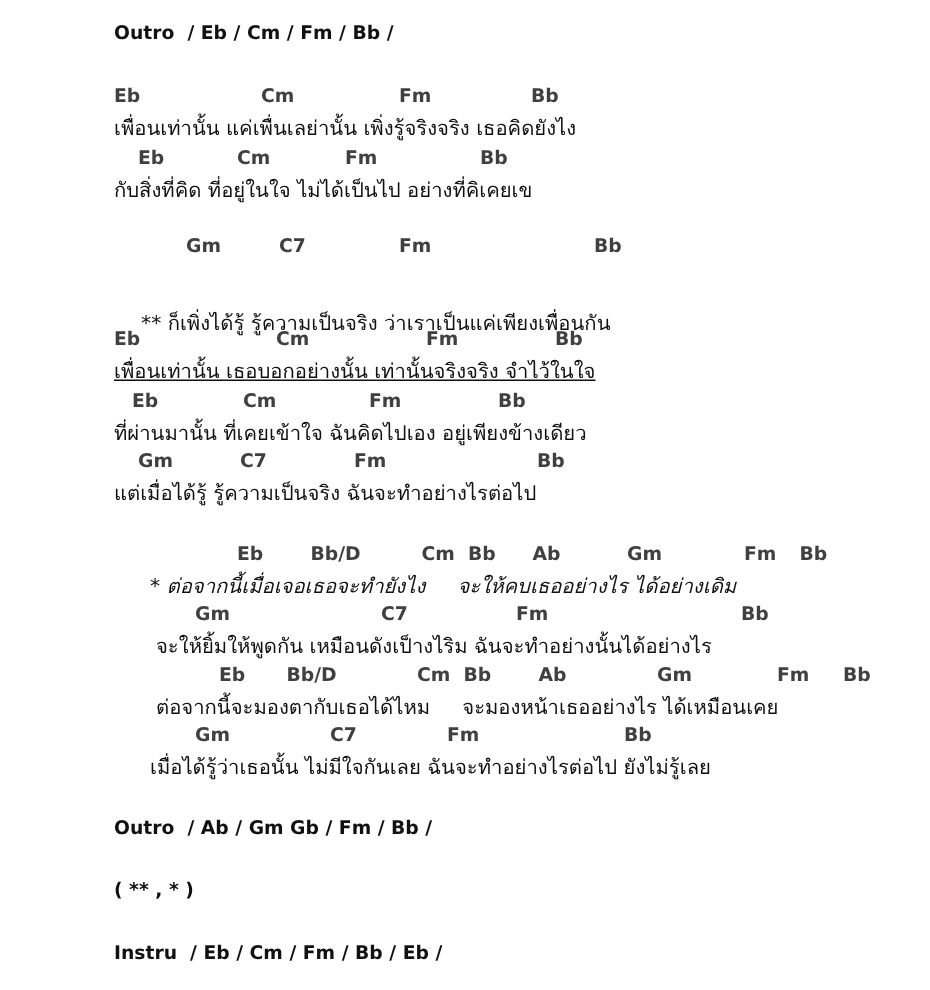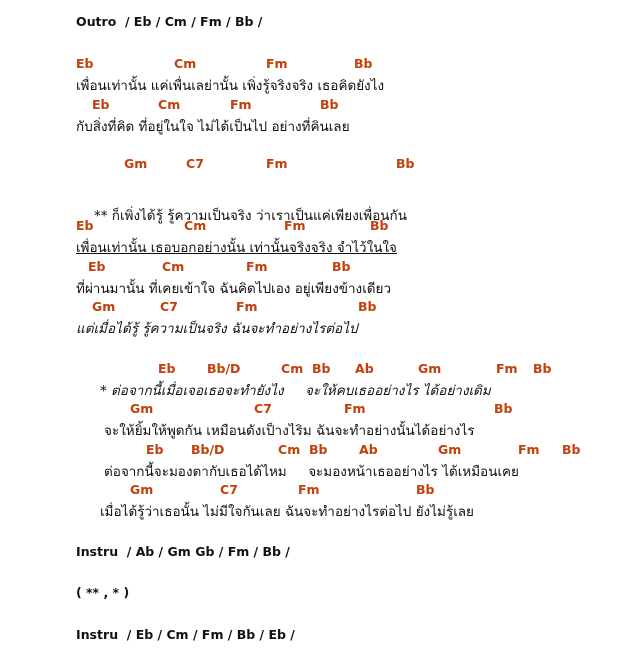--- a/index.html
+++ b/index.html
@@ -1,19 +1,19 @@
 <!DOCTYPE html>
 <html><head>
 <meta charset="utf-8">
 <style>
   html, body { margin:0; padding:0; background:#ffffff; }
   body { width:620px; height:660px; position:relative; overflow:hidden;
          font-family:"DejaVu Sans", sans-serif; color:#111111; }
   .line { position:absolute; left:0; white-space:nowrap; }
-  .chord { position:absolute; font-weight:bold; font-size:12.5px; color:#c2410c; }
+  .chord { position:absolute; font-weight:bold; font-size:12.5px; color:#404040; }
   .lyric { position:absolute; font-size:13.5px; color:#111; }
   .section { position:absolute; font-weight:bold; font-size:12.5px; color:#111; white-space:pre; }
 </style>
 </head>
 <body>
 
 <div>
   <div class="section" style="left:76px;top:14px;">Outro  / Eb / Cm / Fm / Bb /</div>
 
   <div class="line" style="top:56px;">
@@ -25,21 +25,21 @@
       </div>
     <div class="lyric" style="left:76px;top:18px;">เพื่อนเท่านั้น แค่เพื่นเลย่านั้น เพิ่งรู้จริงจริง เธอคิดยังไง</div>
   </div>
   <div class="line" style="top:97px;">
     <div class="chords">
         <span class="chord" style="left: 92px; top: 0px;">Eb</span>
         <span class="chord" style="left: 158px; top: 0px;">Cm</span>
         <span class="chord" style="left: 230px; top: 0px;">Fm</span>
         <span class="chord" style="left: 320px; top: 0px;">Bb</span>
       </div>
-    <div class="lyric" style="left:76px;top:18px;">กับสิ่งที่คิด ที่อยู่ในใจ ไม่ได้เป็นไป อย่างที่คินเลย</div>
+    <div class="lyric" style="left:76px;top:18px;">กับสิ่งที่คิด ที่อยู่ในใจ ไม่ได้เป็นไป อย่างที่คิเคยเข</div>
   </div>
 
   <div class="line" style="top:156px;">
     <div class="chords">
         <span class="chord" style="left: 124px; top: 0px;">Gm</span>
         <span class="chord" style="left: 186px; top: 0px;">C7</span>
         <span class="chord" style="left: 266px; top: 0px;">Fm</span>
         <span class="chord" style="left: 396px; top: 0px;">Bb</span>
       </div>
     <div class="lyric" style="left:94px;top:18px;margin-top:30px;">** ก็เพิ่งได้รู้ รู้ความเป็นจริง ว่าเราเป็นแค่เพียงเพื่อนกัน</div>
@@ -63,21 +63,21 @@
       </div>
     <div class="lyric" style="left:76px;top:18px;">ที่ผ่านมานั้น ที่เคยเข้าใจ ฉันคิดไปเอง อยู่เพียงข้างเดียว</div>
   </div>
   <div class="line" style="top:299px;">
     <div class="chords">
         <span class="chord" style="left: 92px; top: 0px;">Gm</span>
         <span class="chord" style="left: 160px; top: 0px;">C7</span>
         <span class="chord" style="left: 236px; top: 0px;">Fm</span>
         <span class="chord" style="left: 358px; top: 0px;">Bb</span>
       </div>
-    <div class="lyric" style="left:76px;top:18px;font-style:italic;">แต่เมื่อได้รู้ รู้ความเป็นจริง ฉันจะทำอย่างไรต่อไป</div>
+    <div class="lyric" style="left:76px;top:18px;">แต่เมื่อได้รู้ รู้ความเป็นจริง ฉันจะทำอย่างไรต่อไป</div>
   </div>
 
   <div class="line" style="top:361px;">
     <div class="chords">
         <span class="chord" style="left: 158px; top: 0px;">Eb</span>
         <span class="chord" style="left: 207px; top: 0px;">Bb/D</span>
         <span class="chord" style="left: 281px; top: 0px;">Cm</span>
         <span class="chord" style="left: 312px; top: 0px;">Bb</span>
         <span class="chord" style="left: 355px; top: 0px;">Ab</span>
         <span class="chord" style="left: 418px; top: 0px;">Gm</span>
@@ -111,16 +111,16 @@
   <div class="line" style="top:482px;">
     <div class="chords">
         <span class="chord" style="left: 130px; top: 0px;">Gm</span>
         <span class="chord" style="left: 220px; top: 0px;">C7</span>
         <span class="chord" style="left: 298px; top: 0px;">Fm</span>
         <span class="chord" style="left: 416px; top: 0px;">Bb</span>
       </div>
     <div class="lyric" style="left:100px;top:18px;">เมื่อได้รู้ว่าเธอนั้น ไม่มีใจกันเลย ฉันจะทำอย่างไรต่อไป ยังไม่รู้เลย</div>
   </div>
 
-  <div class="section" style="left:76px;top:544px;">Instru  / Ab / Gm Gb / Fm / Bb /</div>
+  <div class="section" style="left:76px;top:544px;">Outro  / Ab / Gm Gb / Fm / Bb /</div>
   <div class="section" style="left:76px;top:585px;">( ** , * )</div>
   <div class="section" style="left:76px;top:627px;">Instru  / Eb / Cm / Fm / Bb / Eb /</div>
 </div>
 
 </body></html>

